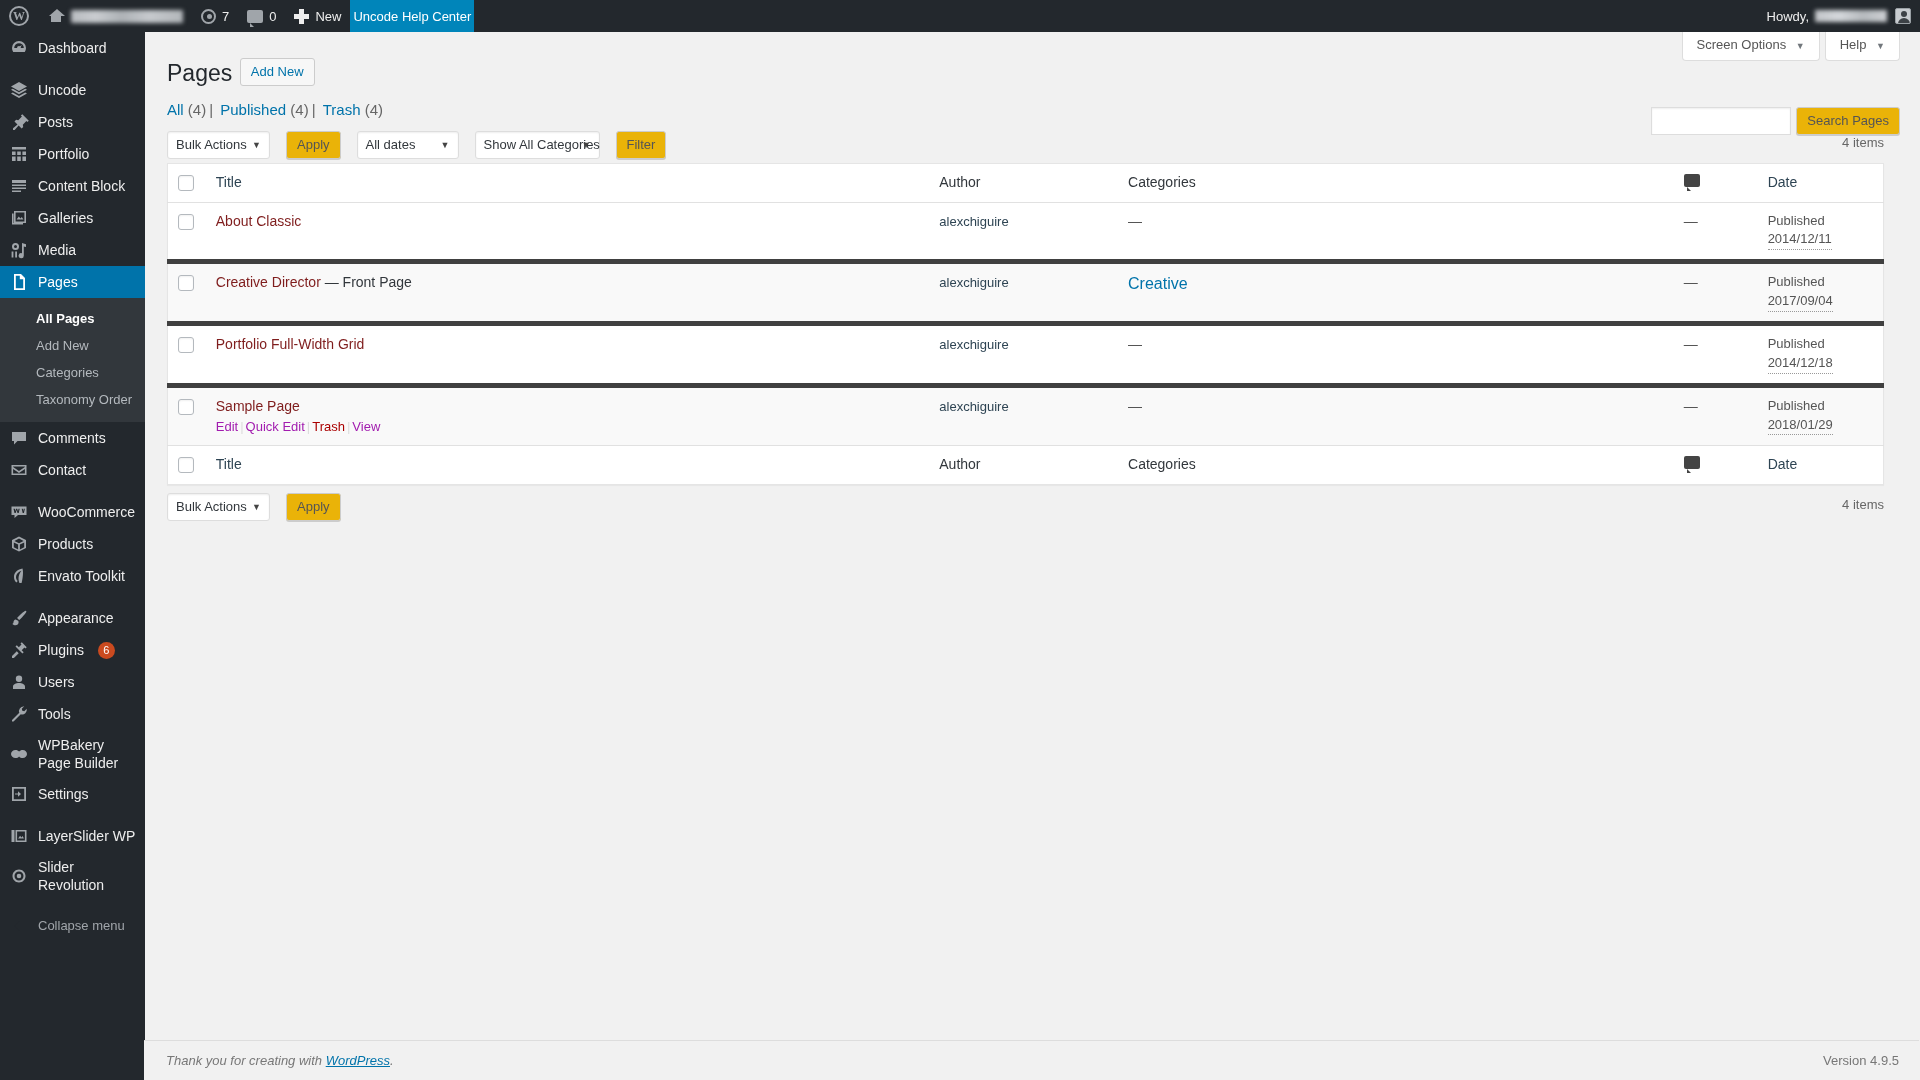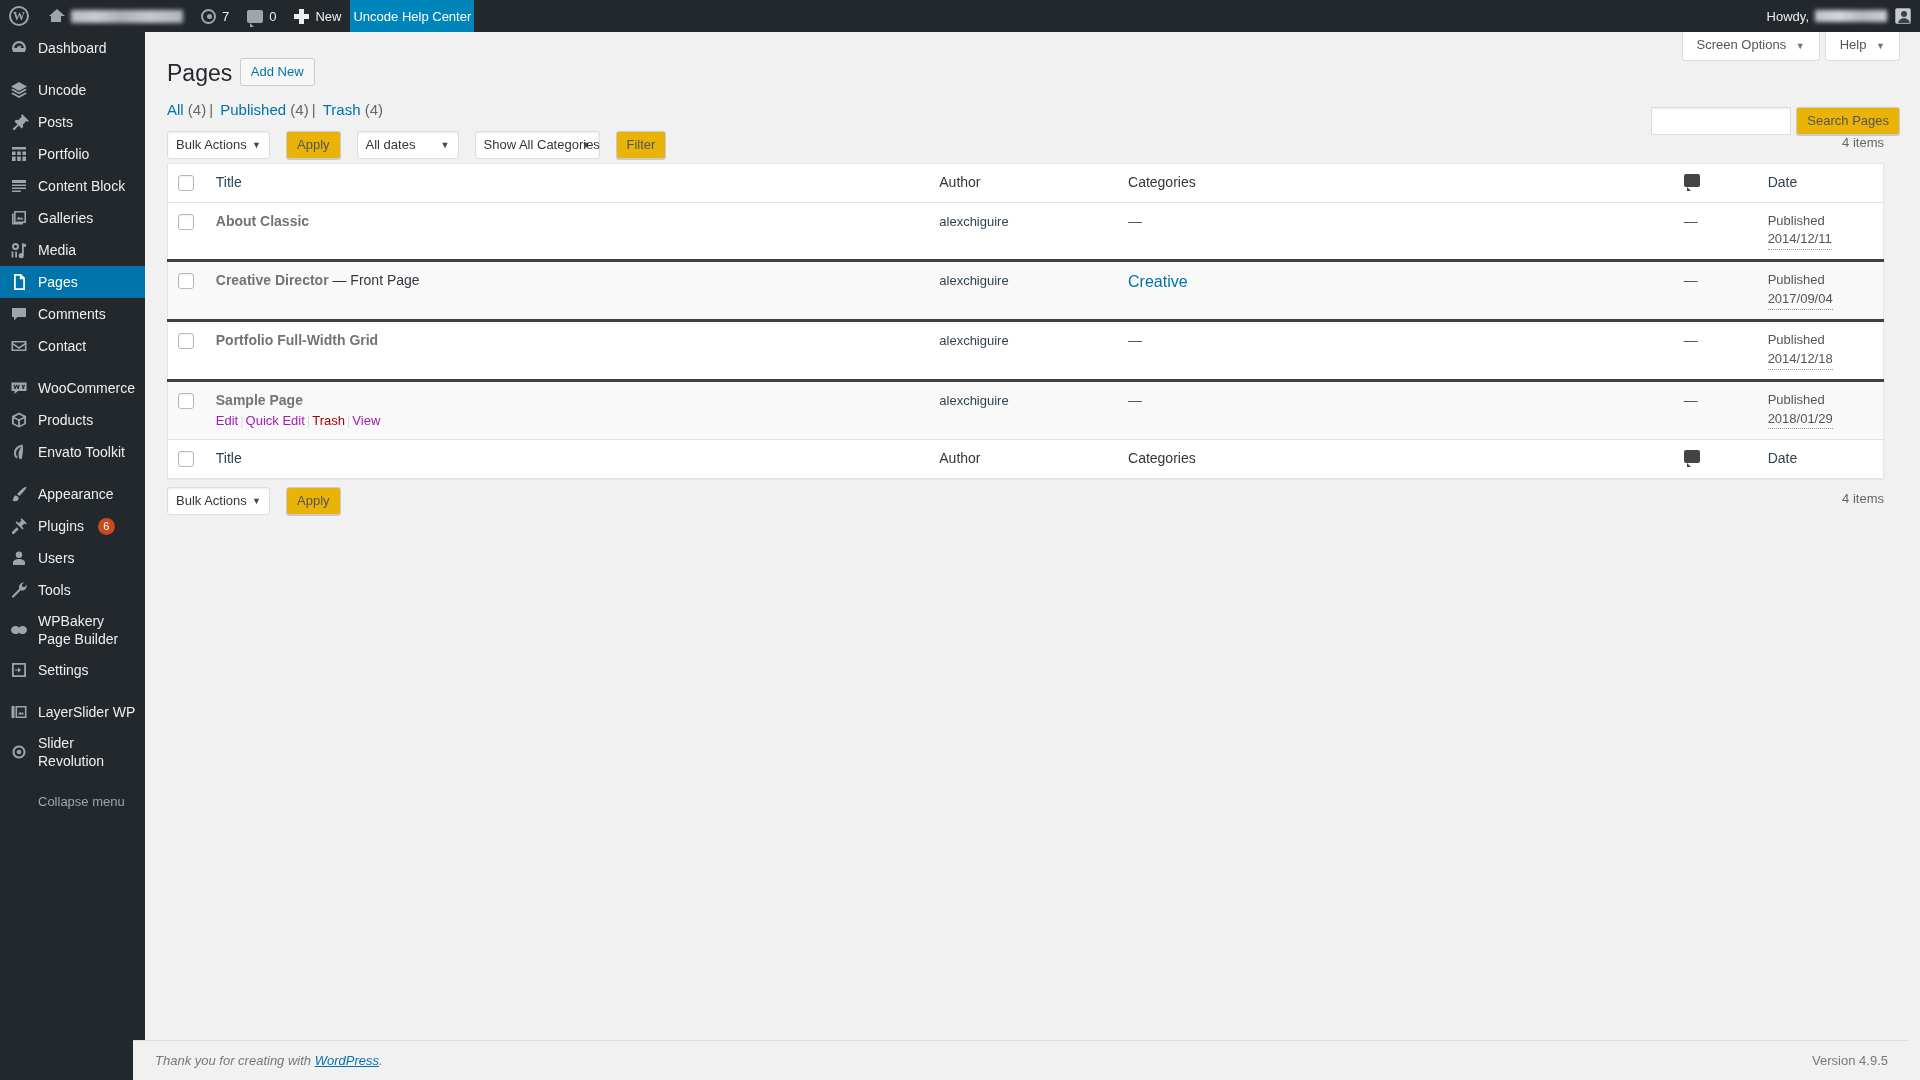--- a/index.html
+++ b/index.html
@@ -270,26 +270,26 @@
   thead th, tfoot th { border-bottom: 1px solid #e1e1e1; }
   tfoot th { border-bottom: none; border-top: 1px solid #e1e1e1; }
   thead th, tfoot th { color: #32373c; font-weight: 400; }
   th.col-cb, td.col-cb { width: 34px; padding-left: 12px; padding-right: 0; }
   th.col-title, td.col-title { width: 690px; }
   th.col-author, td.col-author { width: 180px; }
   th.col-cats, td.col-cats { width: 530px; }
   th.col-cmt, td.col-cmt { width: 80px; text-align: center; }
   th.col-date, td.col-date { width: 120px; }
   .sortable a { color: #2e4453; text-decoration: none; cursor: pointer; }
-  tbody tr { border-top: 3px solid #404040; }
+  tbody tr { border-top: 5px solid #404040; }
   tbody tr.alt { background: #f9f9f9; }
   tbody tr:first-child { border-top: none; }
   tbody td { height: 44px; }
   .row-title {
-    color: #737373; font-weight: bold; font-size: 14px;
+    color: #7f1d1d; font-weight: normal; font-size: 14px;
     text-decoration: none; cursor: pointer;
   }
   .post-state { color: #32373c; font-weight: 400; }
   .author-link { color: #2e4453; text-decoration: none; font-size: 13px; cursor: pointer; }
   .cat-link { color: #0073aa; text-decoration: none; font-size: 16px; cursor: pointer; }
   .dash { color: #555; }
   .row-actions {
     color: #ddd; font-size: 13px; padding-top: 2px; visibility: visible;
   }
   .row-actions a { color: #a21caf; text-decoration: none; cursor: pointer; }
@@ -310,21 +310,21 @@
   .cmt-bubble-head::after {
     content: ""; position: absolute; left: 3px; bottom: -4px;
     border-left: 4px solid #444; border-top: 4px solid transparent;
     border-right: 3px solid transparent;
   }
 
   .tablenav.bottom { margin-top: 6px; }
 
   
   #footer {
-    position: absolute; bottom: 0; left: 133px;
+    position: absolute; bottom: 0; left: 144px;
     width: 1775px; height: 40px;
     border-top: 1px solid #ddd;
     background: #f1f1f1;
     display: flex; align-items: center;
     padding: 0 20px 0 22px;
     font-size: 13px; color: #777; font-style: italic;
   }
   #footer a { color: #0073aa; text-decoration: underline; cursor: pointer; }
   #footer .ver { margin-left: auto; font-style: normal; color: #777; }
 </style>
@@ -431,20 +431,26 @@
 
   <div class="menu-item active">
     <span class="mi-icon">
         <svg width="20" height="20" viewBox="0 0 20 20">
           <path d="M5 2h7l4 4v12H5V2zm1.8 1.8v12.4h7.4V7.2h-3.4V3.8H6.8z"></path>
         </svg>
       </span>
     <span class="mi-label">Pages</span>
   </div>
 
+  <div class="submenu">
+    <span class="sub-item current">All Pages</span>
+    <span class="sub-item">Add New</span>
+    <span class="sub-item">Categories</span>
+    <span class="sub-item">Taxonomy Order</span>
+  </div>
 
   <div class="menu-item">
     <span class="mi-icon">
         <svg width="20" height="20" viewBox="0 0 20 20">
           <path d="M3 4h14v9H8.5L5 16.5V13H3V4z"></path>
         </svg>
       </span>
     <span class="mi-label">Comments</span>
   </div>
 

